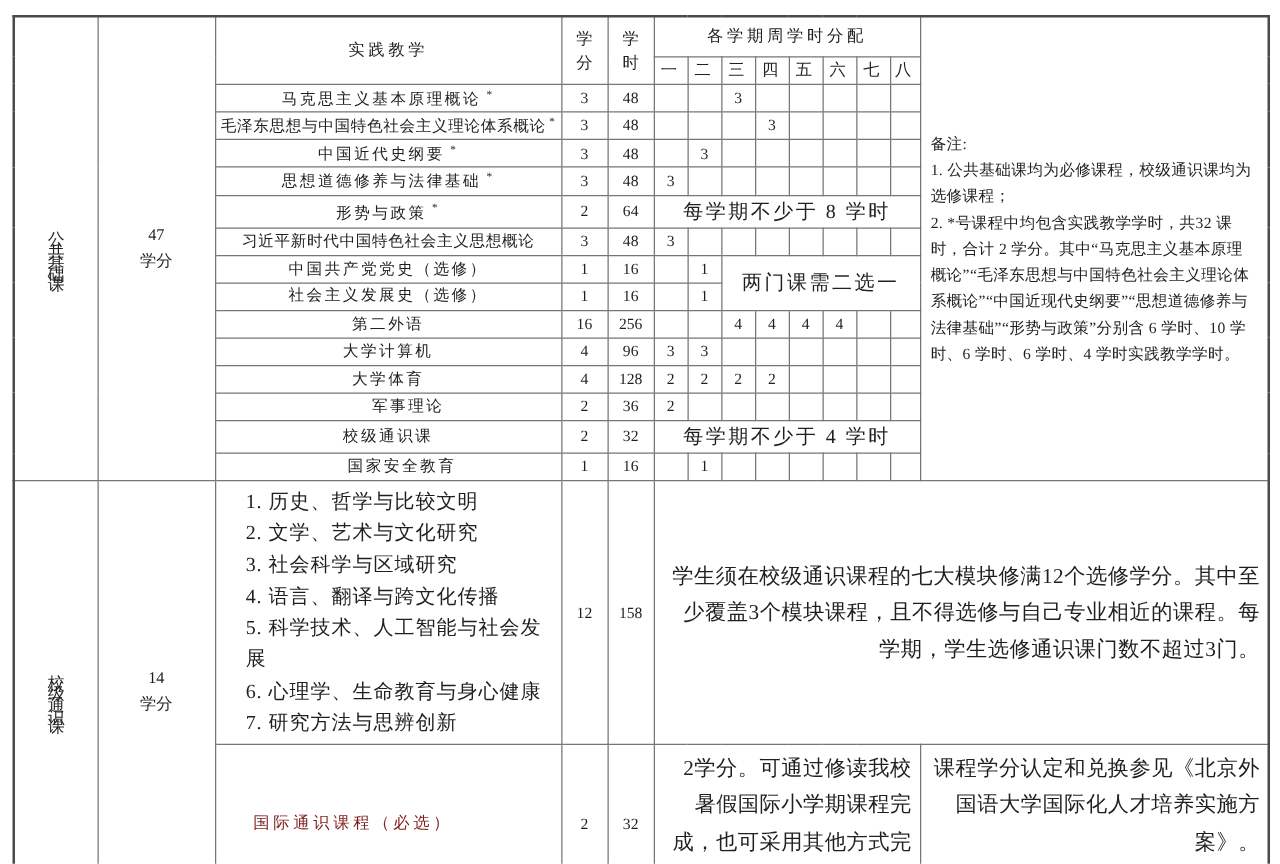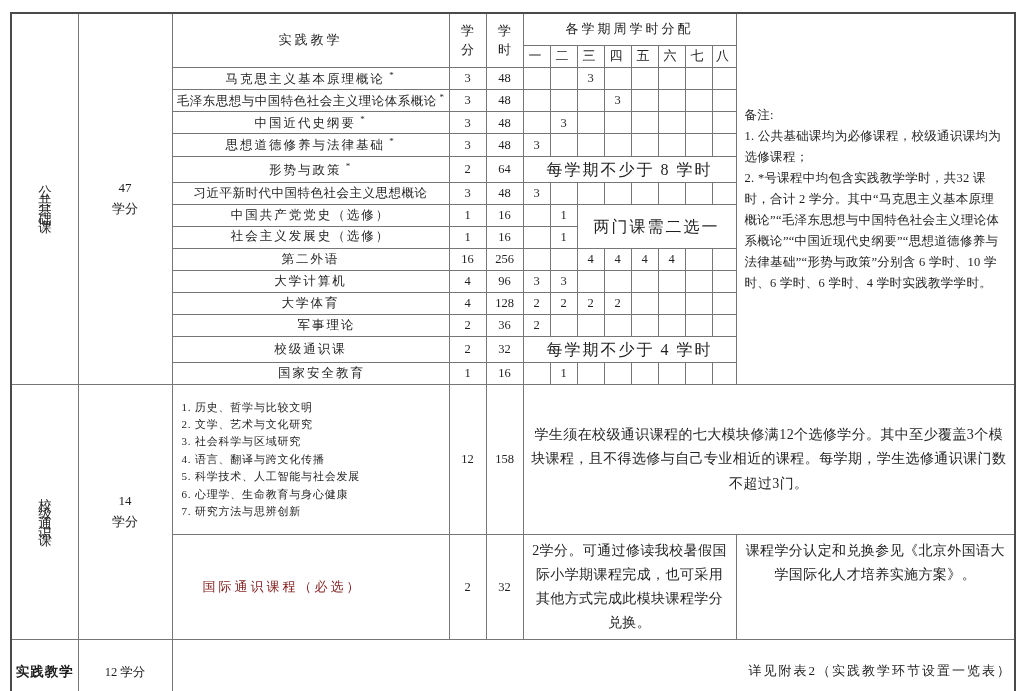--- a/index.html
+++ b/index.html
@@ -20,23 +20,23 @@
   .vwrap{text-align:center;}
   .vtext{writing-mode:vertical-rl;text-orientation:upright;letter-spacing:9px;
          display:inline-block;font-size:13.5px;}
   .credits-big{font-size:13px;line-height:1.6;}
   .cname{white-space:nowrap;}
   .num,.sem{font-size:12.5px;}
   .spannote{letter-spacing:2px;font-size:16px;}
   .remarks{ text-align:left;vertical-align:middle;padding:6px 8px;font-size:12.5px;
             line-height:1.68;letter-spacing:0.3px;}
   .remarks div{margin:0;}
-  .modules{text-align:left;padding:4px 6px 4px 9px;font-size:11px;line-height:1.58;
+  .modules{text-align:left;padding:4px 6px 4px 24px;font-size:16px;line-height:1.58;
            letter-spacing:0.8px;vertical-align:middle;}
-  .notetext{text-align:center;padding:4px 6px;font-size:14px;line-height:1.72;
+  .notetext{text-align:right;padding:4px 6px;font-size:17px;line-height:1.72;
             letter-spacing:0.4px;}
   .vtop{vertical-align:top;}
   .intl-name{text-align:left;padding-left:8px;letter-spacing:3px;font-size:13px;}
   .bold{font-weight:bold;font-size:13.5px;letter-spacing:1px;}
   .practice-note{text-align:right;padding-left:6px;letter-spacing:2px;font-size:13px;}
   sup{font-size:9px;}
 </style>
 </head>
 <body>
 

